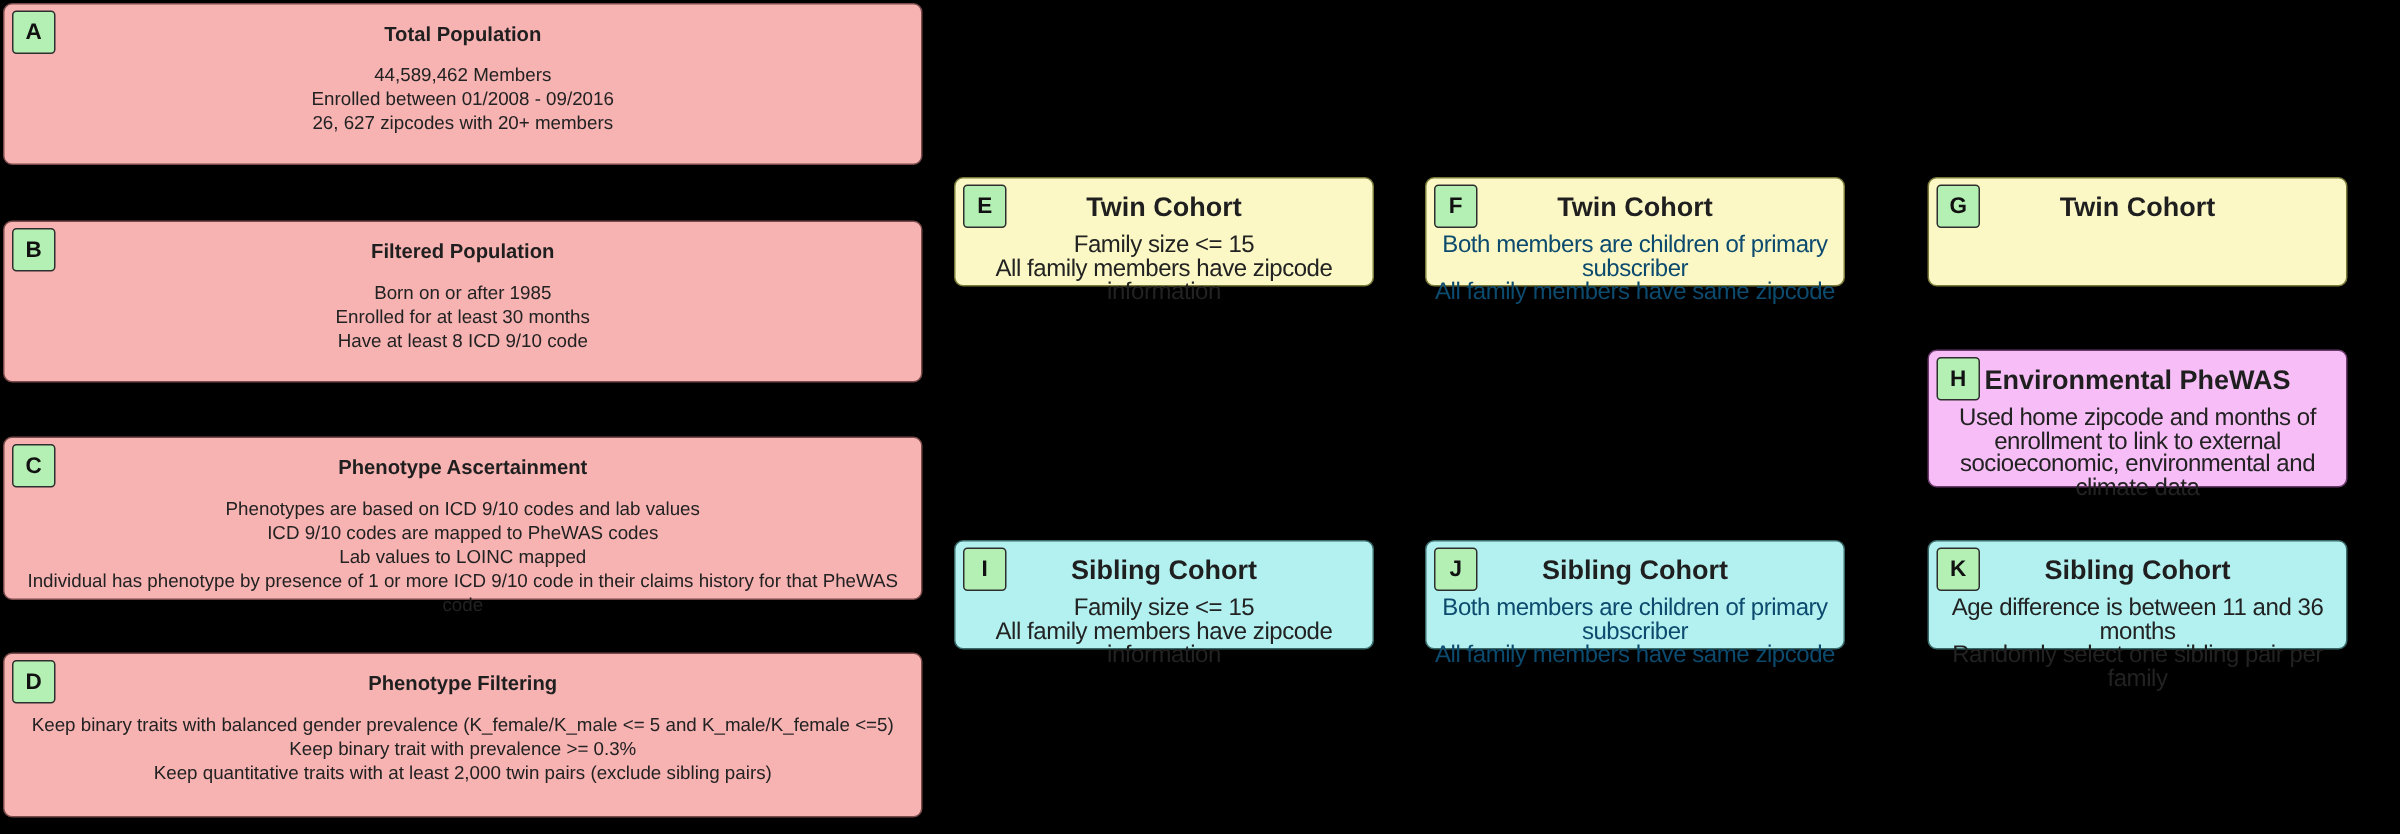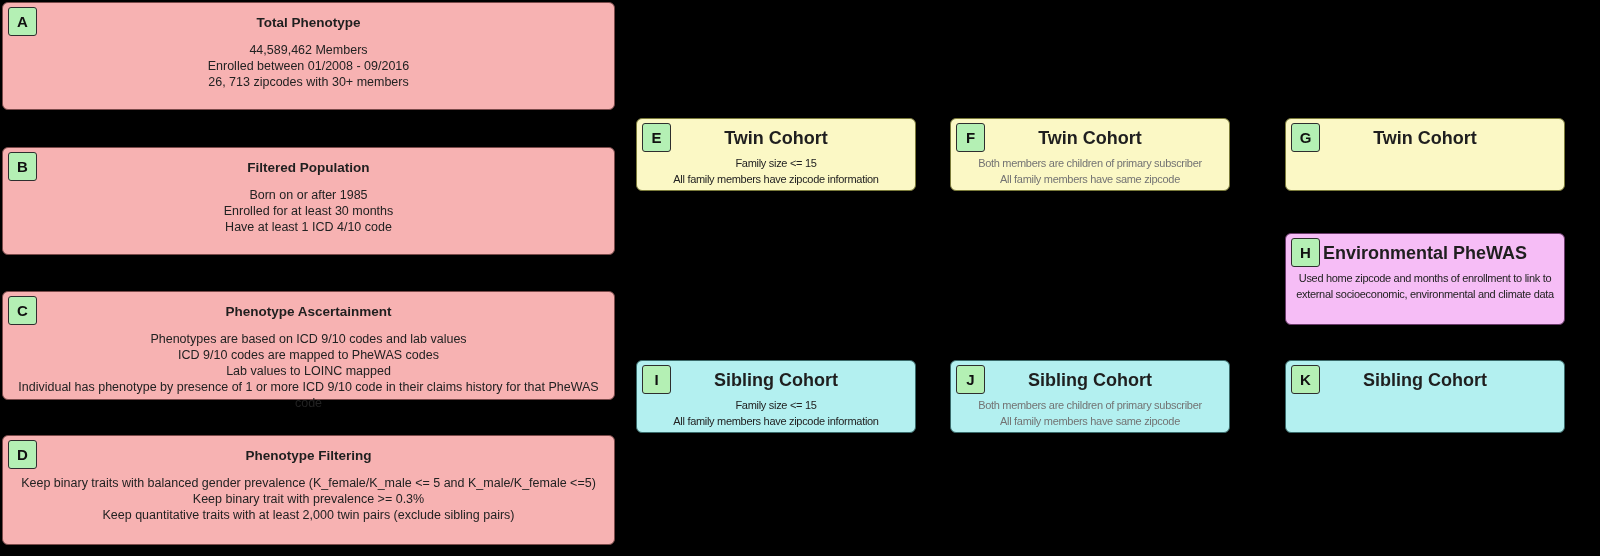--- a/index.html
+++ b/index.html
@@ -36,57 +36,57 @@
     font-size: 15px;
     line-height: 27px;
     text-align: center;
     color: #111;
   }
   .title { font-weight: bold; font-size: 13.5px; }
   .body  { color: #222; }
   .wide .title  { padding-top: 12px; }
   .wide .body   { margin-top: 12px; font-size: 12.5px; line-height: 16px; padding: 0 8px; }
   .small .title { padding-top: 9px; font-size: 18px; }
-  .small .body  { margin-top: 7px; font-size: 11px; line-height: 15.5px; letter-spacing: -0.3px; padding: 0 4px; }
-  .muted .body  { color: #737373; }
+  .small .body  { margin-top: 7px; font-size: 16px; line-height: 15.5px; letter-spacing: -0.3px; padding: 0 4px; }
+  .muted .body  { color: #0c4a6e; }
   
   .n-A { left: 2px;    top: 2px;   width: 613px; height: 108px; }
   .n-B { left: 2px;    top: 147px; width: 613px; height: 108px; }
   .n-C { left: 2px;    top: 291px; width: 613px; height: 109px; }
   .n-D { left: 2px;    top: 435px; width: 613px; height: 110px; }
   .n-E { left: 636px;  top: 118px; width: 280px; height: 73px; }
   .n-F { left: 950px;  top: 118px; width: 280px; height: 73px; }
   .n-G { left: 1285px; top: 118px; width: 280px; height: 73px; }
   .n-H { left: 1285px; top: 233px; width: 280px; height: 92px; }
   .n-I { left: 636px;  top: 360px; width: 280px; height: 73px; }
   .n-J { left: 950px;  top: 360px; width: 280px; height: 73px; }
   .n-K { left: 1285px; top: 360px; width: 280px; height: 73px; }
 </style>
 </head>
 <body>
 
 <div class="canvas">
 
   <div class="node wide fill-pink n-A">
     <div class="badge">A</div>
-    <div class="title">Total Phenotype</div>
+    <div class="title">Total Population</div>
     <div class="body">
       <div>44,589,462 Members</div>
       <div>Enrolled between 01/2008 - 09/2016</div>
-      <div>26, 713 zipcodes with 30+ members</div>
+      <div>26, 627 zipcodes with 20+ members</div>
     </div>
   </div>
 
   <div class="node wide fill-pink n-B">
     <div class="badge">B</div>
     <div class="title">Filtered Population</div>
     <div class="body">
       <div>Born on or after 1985</div>
       <div>Enrolled for at least 30 months</div>
-      <div>Have at least 1 ICD 4/10 code</div>
+      <div>Have at least 8 ICD 9/10 code</div>
     </div>
   </div>
 
   <div class="node wide fill-pink n-C">
     <div class="badge">C</div>
     <div class="title">Phenotype Ascertainment</div>
     <div class="body">
       <div>Phenotypes are based on ICD 9/10 codes and lab values</div>
       <div>ICD 9/10 codes are mapped to PheWAS codes</div>
       <div>Lab values to LOINC mapped</div>
@@ -149,15 +149,19 @@
     <div class="title">Sibling Cohort</div>
     <div class="body">
       <div>Both members are children of primary subscriber</div>
       <div>All family members have same zipcode</div>
     </div>
   </div>
 
   <div class="node small fill-cyan n-K">
     <div class="badge">K</div>
     <div class="title">Sibling Cohort</div>
+    <div class="body">
+      <div>Age difference is between 11 and 36 months</div>
+      <div>Randomly select one sibling pair per family</div>
+    </div>
   </div>
 
 </div>
 
 </body></html>

